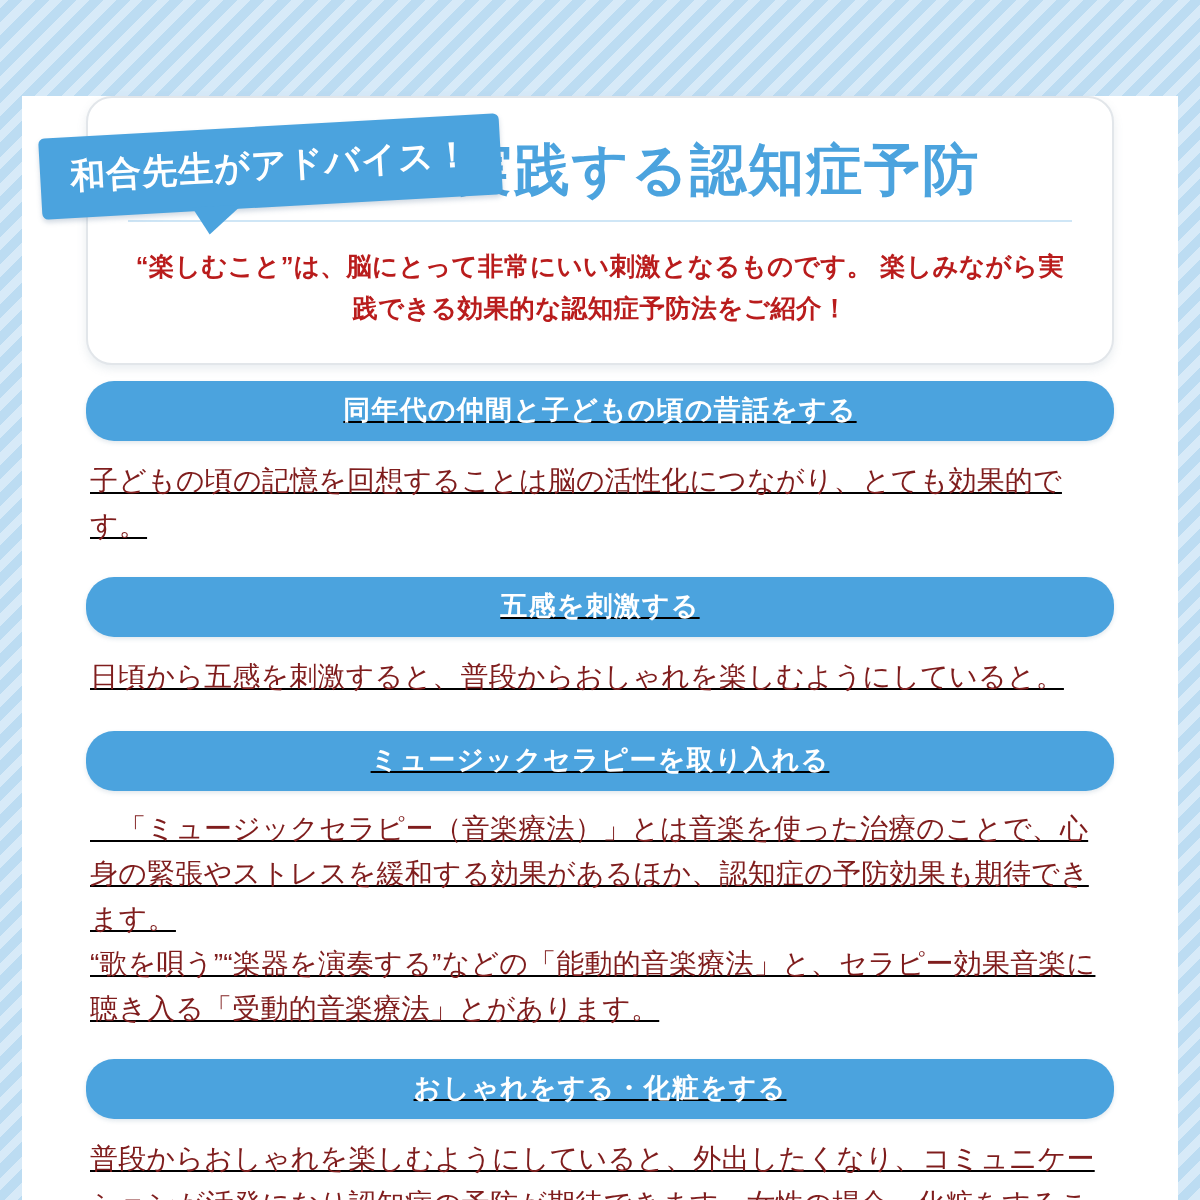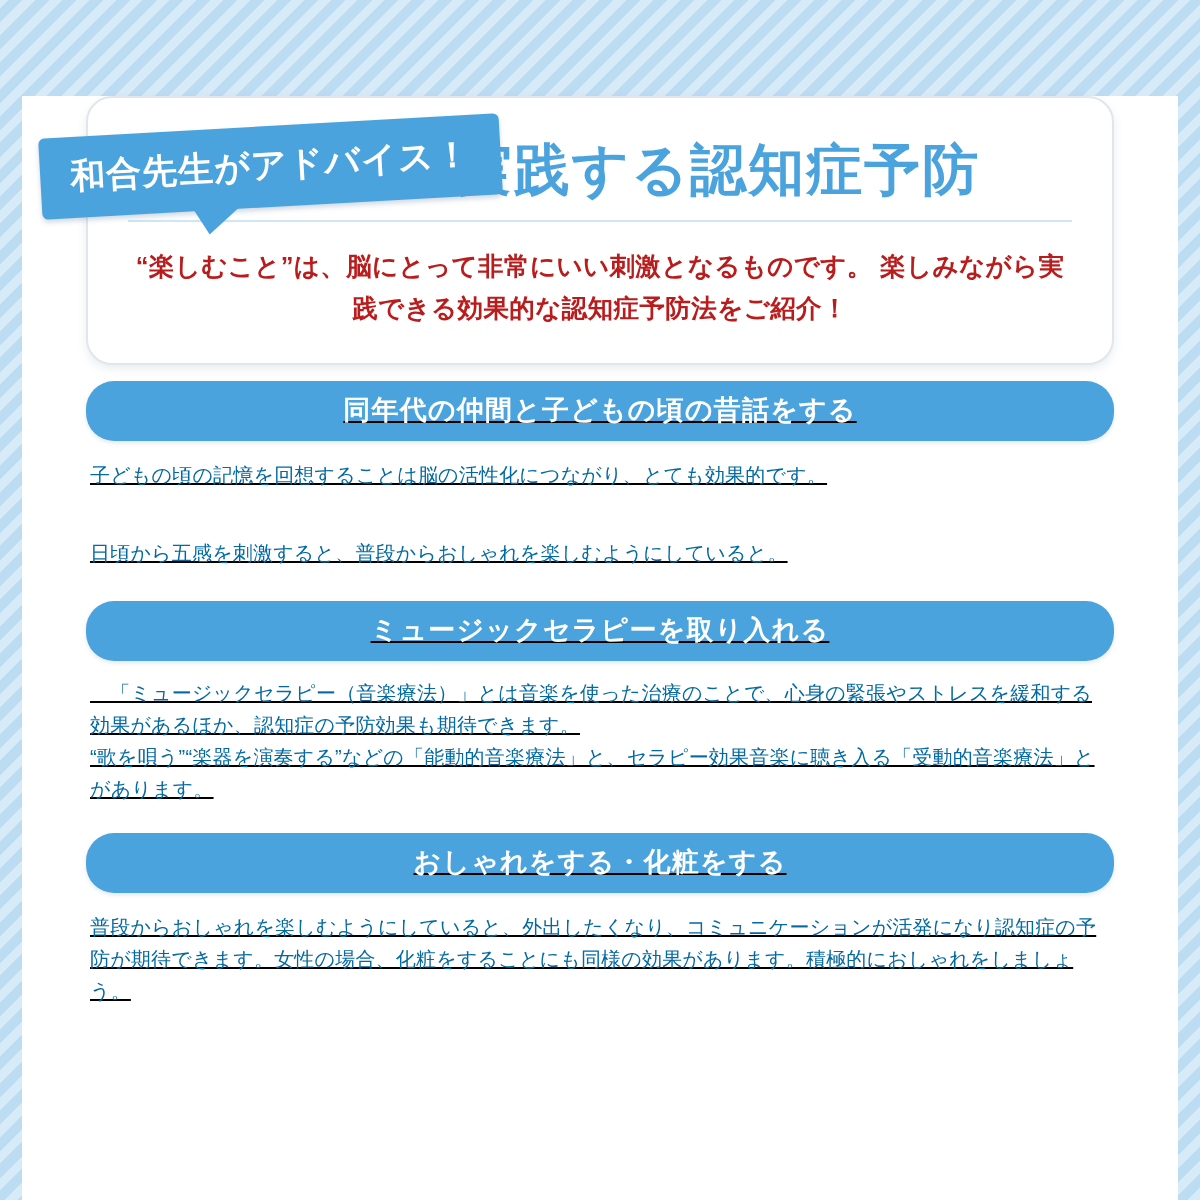--- a/index.html
+++ b/index.html
@@ -119,22 +119,22 @@
     color: #ffffff;
     font-size: 27px;
     font-weight: bold;
     letter-spacing: 1.2px;
     text-align: center;
     border-radius: 28px;
     padding: 11px 10px 13px 10px;
     box-shadow: 0 2px 4px rgba(120,150,175,0.22);
   }
   .body-text {
-    color: #0369a1;
-    font-size: 20px;
+    color: #7f1d1d;
+    font-size: 28px;
     line-height: 1.60;
     letter-spacing: 0.2px;
     padding: 18px 4px 20px 4px;
     white-space: pre-line;
   }
   .section-music .pill { margin-top: 12px; }
   .section-music .body-text { padding-top: 16px; }
 </style>
 </head>
 <body>
@@ -154,20 +154,21 @@
     </div>
 
     <div class="sections">
 
       <div class="section">
         <div class="pill">同年代の仲間と子どもの頃の昔話をする</div>
         <div class="body-text">子どもの頃の記憶を回想することは脳の活性化につながり、とても効果的です。</div>
       </div>
 
       <div class="section">
+        <div class="pill">五感を刺激する</div>
         <div class="body-text">日頃から五感を刺激すると、普段からおしゃれを楽しむようにしていると。</div>
       </div>
 
       <div class="section section-music">
         <div class="pill">ミュージックセラピーを取り入れる</div>
         <div class="body-text">　「ミュージックセラピー（音楽療法）」とは音楽を使った治療のことで、心身の緊張やストレスを緩和する効果があるほか、認知症の予防効果も期待できます。
 “歌を唄う”“楽器を演奏する”などの「能動的音楽療法」と、セラピー効果音楽に聴き入る「受動的音楽療法」とがあります。</div>
       </div>
 
       <div class="section">

